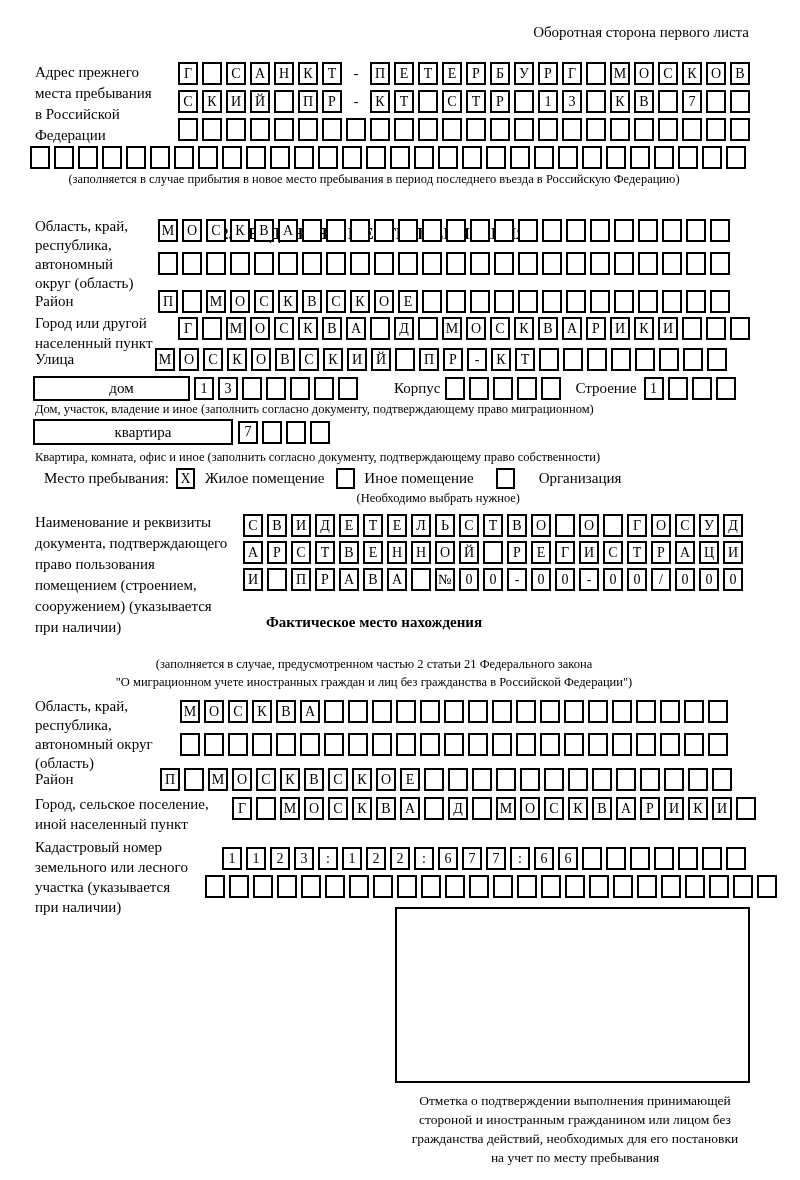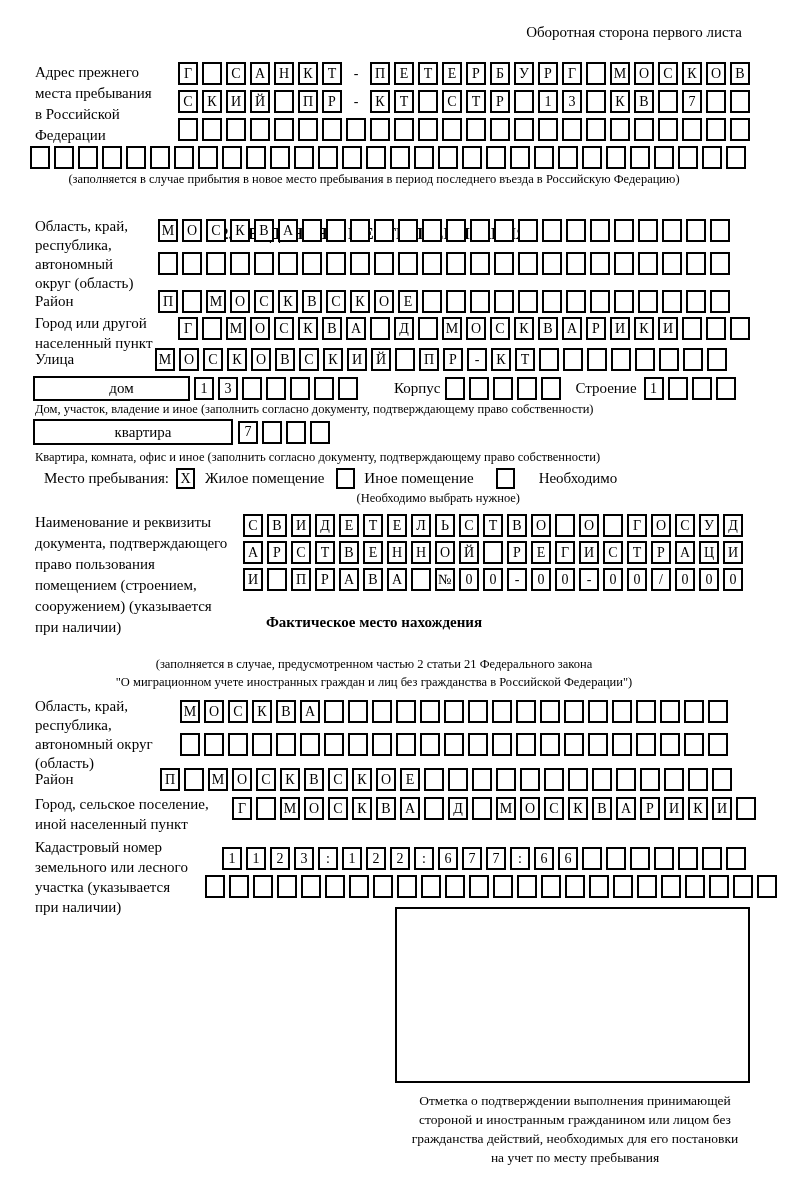--- a/index.html
+++ b/index.html
@@ -27,21 +27,21 @@
   .hrow { display:flex; align-items:center; }
   .optlbl { font-size:15px; }
   .stamp { border:2px solid #000; background:#fff; }
   .caption { font-size:13.5px; line-height:19px; text-align:center; }
 </style>
 </head>
 <body>
 
 <div id="page">
 
-  <div class="abs lbl" style="top:22px; right:58px;">Оборотная сторона первого листа</div>
+  <div class="abs lbl" style="top:22px; right:51px;">Оборотная сторона первого листа</div>
 
   <div class="abs lbl" style="left:35px; top:62px;">Адрес прежнего<br>места пребывания<br>в Российской<br>Федерации</div>
   <div class="abs cells" style="left:178px; top:62px;">
       <div class="cell">Г</div>
       <div class="cell"></div>
       <div class="cell">С</div>
       <div class="cell">А</div>
       <div class="cell">Н</div>
       <div class="cell">К</div>
       <div class="cell">Т</div>
@@ -309,41 +309,41 @@
         <div class="cell"></div>
       </div>
     <div class="optlbl" style="margin-left:14px; margin-right:7px;">Строение</div>
     <div class="cells">
         <div class="cell">1</div>
         <div class="cell"></div>
         <div class="cell"></div>
         <div class="cell"></div>
       </div>
   </div>
-  <div class="abs note" style="left:35px; top:402px;">Дом, участок, владение и иное (заполнить согласно документу, подтверждающему право собственности)</div>
+  <div class="abs note" style="left:35px; top:402px;">Дом, участок, владение и иное (заполнить согласно документу, подтверждающему право миграционном)</div>
 
   <div class="abs hrow" style="left:33px; top:419px;">
     <div class="wbox" style="width:200px; height:26px;">квартира</div>
     <div class="cells" style="margin-left:5px;">
         <div class="cell">7</div>
         <div class="cell"></div>
         <div class="cell"></div>
         <div class="cell"></div>
       </div>
   </div>
   <div class="abs note" style="left:35px; top:450px;">Квартира, комната, офис и иное (заполнить согласно документу, подтверждающему право собственности)</div>
 
   <div class="abs hrow" style="left:44px; top:468px;">
     <div class="optlbl">Место пребывания:</div>
     <div class="chk" style="margin-left:7px;">X</div>
     <div class="optlbl" style="margin-left:10px;">Жилое помещение</div>
     <div class="chk" style="margin-left:12px;"></div>
     <div class="optlbl" style="margin-left:9px;">Иное помещение</div>
     <div class="chk" style="margin-left:22px;"></div>
-    <div class="optlbl" style="margin-left:24px;">Необходимо</div>
+    <div class="optlbl" style="margin-left:24px;">Организация</div>
   </div>
   <div class="abs note" style="left:160px; top:491px; width:360px; text-align:right;">(Необходимо выбрать нужное)</div>
 
   <div class="abs lbl" style="left:35px; top:512px;">Наименование и реквизиты<br>документа, подтверждающего<br>право пользования<br>помещением (строением,<br>сооружением) (указывается<br>при наличии)</div>
   <div class="abs cells" style="left:243px; top:514px;">
       <div class="cell">С</div>
       <div class="cell">В</div>
       <div class="cell">И</div>
       <div class="cell">Д</div>
       <div class="cell">Е</div>

